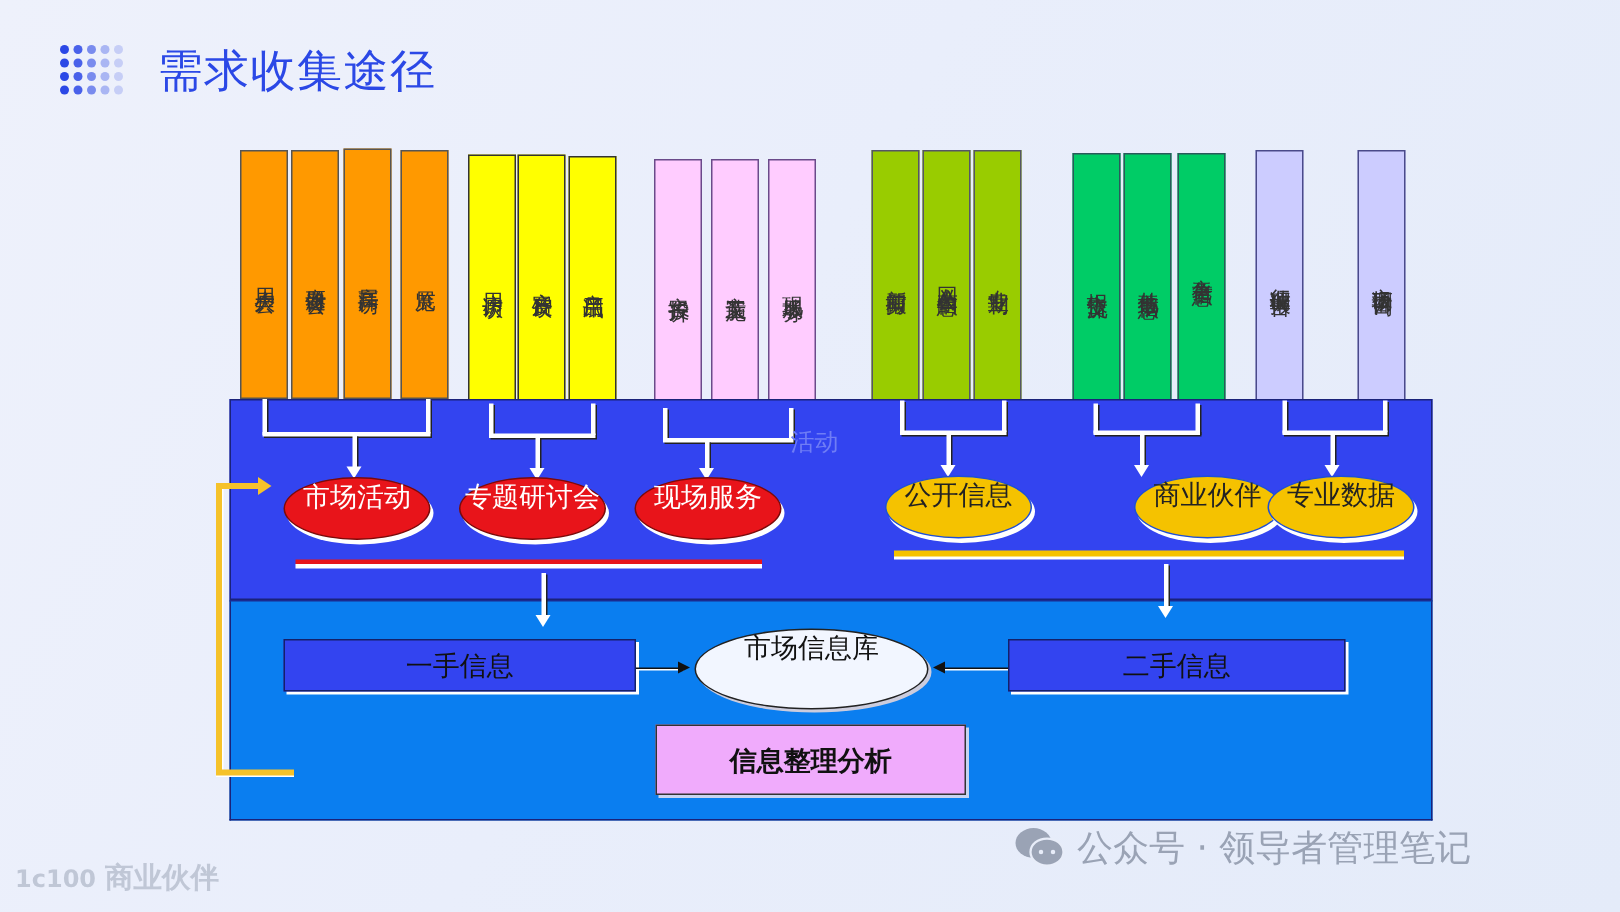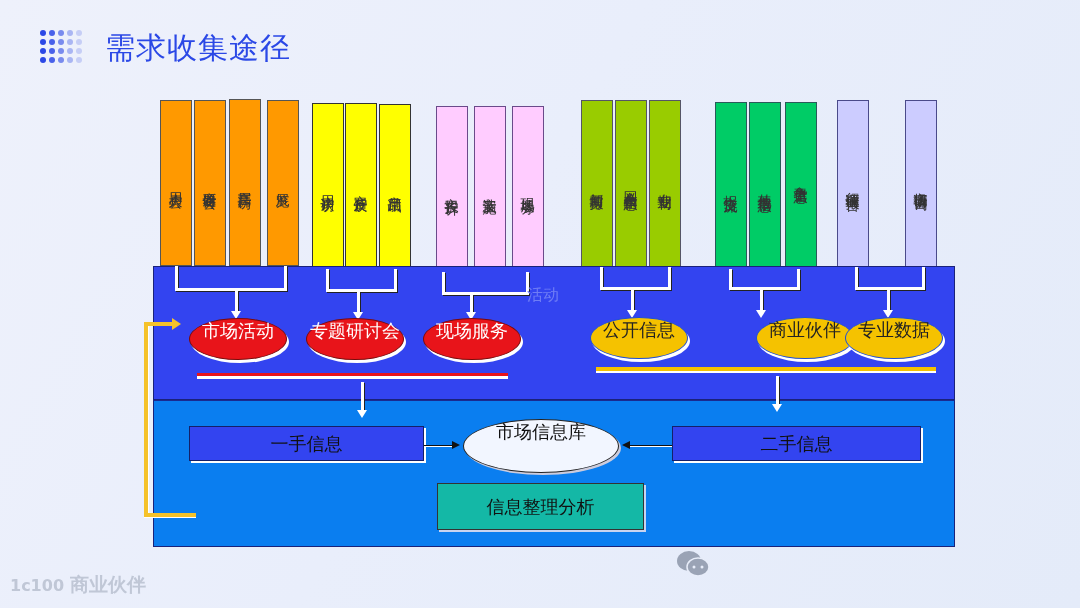--- a/index.html
+++ b/index.html
@@ -194,46 +194,47 @@
 <div class="abs" style="left:596px;top:367px;width:340px;height:4px;background:#f5c200;box-shadow:0 2px 0 #fff;"></div>
 
 <div class="wline" style="left:361px;top:382px;width:3px;height:30px;"></div>
 <div class="arrow-down" style="left:357px;top:410px;"></div>
 <div class="wline" style="left:776px;top:376px;width:3px;height:30px;"></div>
 <div class="arrow-down" style="left:772px;top:404px;"></div>
 
 <div class="box" style="left:189px;top:426px;width:235px;height:35px;background:#3344f0;border:1px solid #14206a;box-shadow:2px 2px 0 #fff;color:#111;">
     <span>一手信息</span>
   </div>
-<div class="box" style="left:672px;top:426px;width:249px;height:35px;background:#3344f0;border:1px solid #14206a;box-shadow:2px 2px 0 #fff;color:#111;">
+<div class="box" style="left:672px;top:426px;width:225px;height:35px;background:#3344f0;border:1px solid #14206a;box-shadow:2px 2px 0 #fff;color:#111;">
     <span>二手信息</span>
   </div>
 
 <div class="abs" style="left:424px;top:445px;width:32px;height:1px;background:#111;box-shadow:0 1px 0 #fff;"></div>
 <div class="abs" style="left:452px;top:441px;width:0;height:0;border-top:4px solid transparent;border-bottom:4px solid transparent;border-left:8px solid #111;"></div>
 <div class="abs" style="left:628px;top:445px;width:44px;height:1px;background:#111;box-shadow:0 1px 0 #fff;"></div>
 <div class="abs" style="left:622px;top:441px;width:0;height:0;border-top:4px solid transparent;border-bottom:4px solid transparent;border-right:8px solid #111;"></div>
 
 <div class="ell" style="left:463px;top:419px;width:154px;height:52px;background:#f2f6ff;border:1px solid #222;color:#111;box-shadow:2px 2px 0 #ccd;">
     <span>市场信息库</span>
   </div>
 
-<div class="box" style="left:437px;top:483px;width:207px;height:47px;background:#14b8a6;border:1px solid #333;color:#111;box-shadow:2px 2px 0 #c8d4f0;">
+<div class="box" style="left:437px;top:483px;width:207px;height:47px;background:#f0abfc;border:1px solid #333;color:#111;box-shadow:2px 2px 0 #c8d4f0;font-weight:bold;">
     <span>信息整理分析</span>
   </div>
 
 <div class="abs" style="left:144px;top:322px;width:4px;height:193px;background:#f5c22a;box-shadow:1px 0 0 #fff;"></div>
 <div class="abs" style="left:144px;top:513px;width:52px;height:4px;background:#f5c22a;box-shadow:0 1px 0 #fff;"></div>
 <div class="abs" style="left:144px;top:322px;width:30px;height:4px;background:#f5c22a;"></div>
 <div class="abs" style="left:172px;top:318px;width:0;height:0;border-top:6px solid transparent;border-bottom:6px solid transparent;border-left:9px solid #f5c22a;"></div>
 
 <div class="abs" style="left:10px;top:572px;display:flex;align-items:center;gap:6px;">
   <span style="font-size:16px;color:#c0c7d6;font-weight:bold;">1c100</span>
   <span style="font-size:19px;color:#c0c7d6;font-weight:bold;">商业伙伴</span>
 </div>
 <div class="abs" style="left:676px;top:549px;display:flex;align-items:center;gap:8px;">
   <svg width="34" height="30" viewBox="0 0 34 30">
     <ellipse cx="13" cy="12" rx="12" ry="10" fill="#9aa3b5"></ellipse>
     <ellipse cx="22" cy="18" rx="11" ry="9" fill="#9aa3b5" stroke="#e8edf9" stroke-width="1.5"></ellipse>
     <circle cx="18" cy="18" r="1.5" fill="#e8edf9"></circle>
       <circle cx="26" cy="18" r="1.5" fill="#e8edf9"></circle>
   </svg>
+  <span class="wm">公众号 · 领导者管理笔记</span>
 </div>
 
 </body></html>

